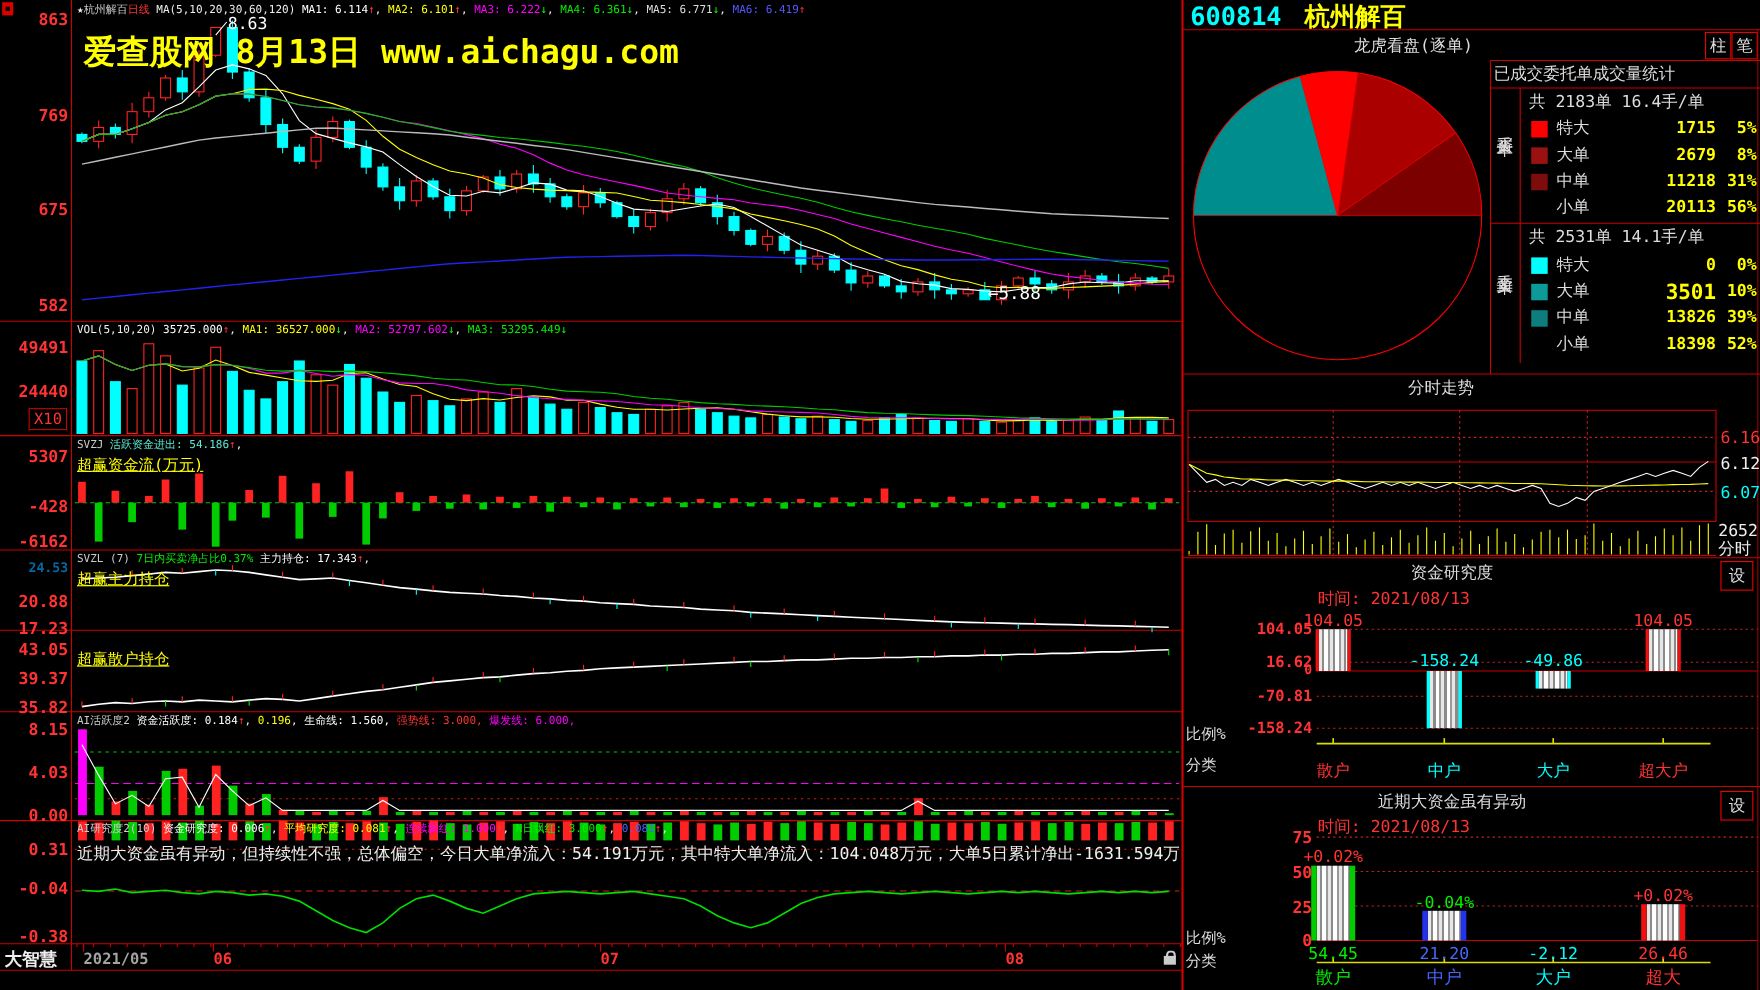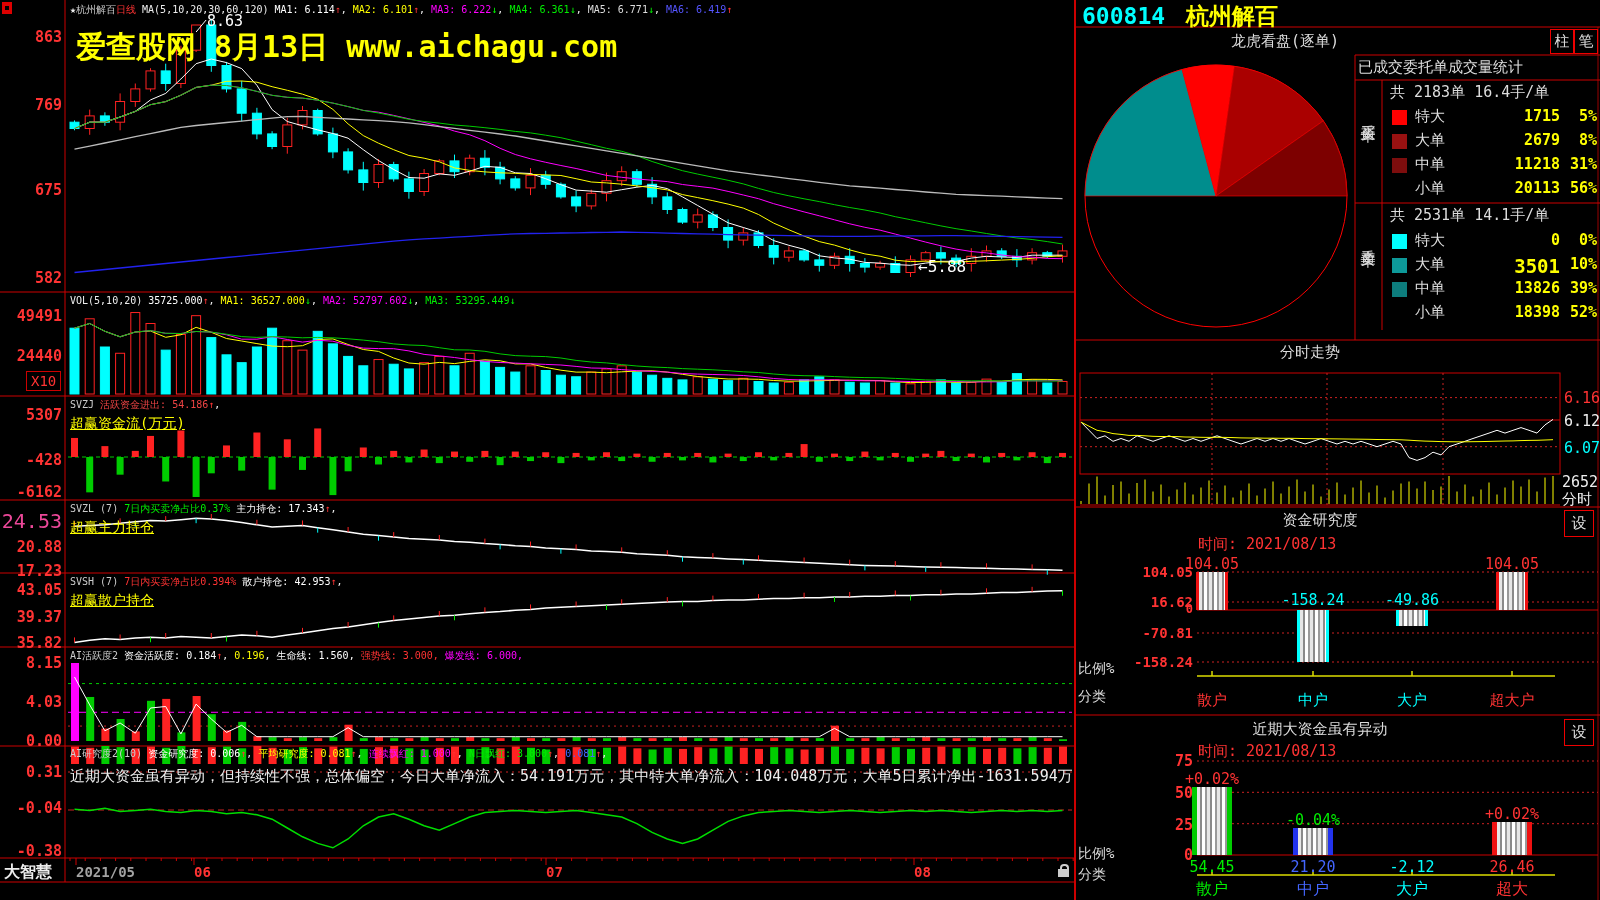--- a/index.html
+++ b/index.html
@@ -692,32 +692,31 @@
       <line x1="1313" y1="875" x2="1313" y2="870" stroke="#dddd00" stroke-width="1.5"></line>
       <line x1="1412" y1="875" x2="1412" y2="870" stroke="#dddd00" stroke-width="1.5"></line>
       <line x1="1512" y1="875" x2="1512" y2="870" stroke="#dddd00" stroke-width="1.5"></line>
     </svg>
 
   <div id="app-icon"></div>
 
   <div class="seg" style="left:70px;top:4px;"><span style="color: rgb(238, 238, 238);">★</span><span style="color: rgb(204, 204, 204);">杭州解百</span><span style="color: rgb(255, 51, 51);">日线</span><span style="color: rgb(238, 238, 238);"> MA(5,10,20,30,60,120)  </span><span style="color: rgb(255, 255, 255);">MA1: 6.114</span><span style="color: rgb(255, 51, 51);">↑</span><span style="color: rgb(238, 238, 238);">, </span><span style="color: rgb(255, 255, 0);">MA2: 6.101</span><span style="color: rgb(255, 51, 51);">↑</span><span style="color: rgb(238, 238, 238);">, </span><span style="color: rgb(255, 0, 255);">MA3: 6.222</span><span style="color: rgb(0, 255, 0);">↓</span><span style="color: rgb(238, 238, 238);">, </span><span style="color: rgb(0, 238, 0);">MA4: 6.361</span><span style="color: rgb(0, 255, 0);">↓</span><span style="color: rgb(238, 238, 238);">, </span><span style="color: rgb(221, 221, 221);">MA5: 6.771</span><span style="color: rgb(0, 255, 0);">↓</span><span style="color: rgb(238, 238, 238);">, </span><span style="color: rgb(85, 85, 255);">MA6: 6.419</span><span style="color: rgb(255, 51, 51);">↑</span></div>
   <div class="wm" style="left:76px;top:27px;font-size:30px;">爱查股网   8月13日    www.aichagu.com</div>
   <div class="t" style="left:207px;top:13px;color:#fff;font-size:15px;">8.63</div>
-  <div class="t" style="left:898px;top:258px;color:#fff;font-size:16px;margin-left:20px;">←5.88</div>
+  <div class="t" style="left:898px;top:258px;color:#fff;font-size:16px;">←5.88</div>
 
   <div class="seg" style="left:70px;top:295px;"><span style="color: rgb(238, 238, 238);">VOL(5,10,20) </span><span style="color: rgb(255, 255, 255);">35725.000</span><span style="color: rgb(255, 51, 51);">↑</span><span style="color: rgb(238, 238, 238);">, </span><span style="color: rgb(255, 255, 0);">MA1: 36527.000</span><span style="color: rgb(0, 255, 0);">↓</span><span style="color: rgb(238, 238, 238);">, </span><span style="color: rgb(255, 0, 255);">MA2: 52797.602</span><span style="color: rgb(0, 255, 0);">↓</span><span style="color: rgb(238, 238, 238);">, </span><span style="color: rgb(0, 238, 0);">MA3: 53295.449</span><span style="color: rgb(0, 255, 0);">↓</span></div>
   <div class="t" style="left:26px;top:371px;color:#ff3333;font-size:14px;border:1px solid #cc0000;padding:1px 4px;">X10</div>
 
-  <div class="seg" style="left:70px;top:399px;"><span style="color: rgb(204, 204, 204);">SVZJ  </span><span style="color: #ef4444;">活跃资金进出: 54.186</span><span style="color: rgb(255, 51, 51);">↑</span><span style="color: rgb(238, 238, 238);">,</span></div>
+  <div class="seg" style="left:70px;top:399px;"><span style="color: rgb(204, 204, 204);">SVZJ  </span><span style="color: #5eead4;">活跃资金进出: 54.186</span><span style="color: rgb(255, 51, 51);">↑</span><span style="color: rgb(238, 238, 238);">,</span></div>
   <div class="t underline" style="left:70px;top:415px;color:#ffff00;font-size:14px;">超赢资金流(万元)</div>
 
   <div class="seg" style="left:70px;top:503px;"><span style="color: rgb(204, 204, 204);">SVZL (7) </span><span style="color: rgb(0, 238, 0);">7日内买卖净占比0.37%</span><span style="color: rgb(255, 255, 255);"> 主力持仓: 17.343</span><span style="color: rgb(255, 51, 51);">↑</span><span style="color: rgb(238, 238, 238);">,</span></div>
   <div class="t underline" style="left:70px;top:519px;color:#ffff00;font-size:14px;">超赢主力持仓</div>
 
-  <div class="seg" style="left:70px;top:576px;"><span style="color: rgb(204, 204, 204);">SVSH (7) </span><span style="color: rgb(255, 51, 51);">7日内买卖净占比0.394%</span><span style="color: rgb(255, 255, 255);"> 散户持仓: 42.953</span><span style="color: rgb(255, 51, 51);">↑</span><span style="color: rgb(238, 238, 238);">,</span></div>
   <div class="t underline" style="left:70px;top:592px;color:#ffff00;font-size:14px;">超赢散户持仓</div>
 
   <div class="seg" style="left:70px;top:650px;"><span style="color: rgb(204, 204, 204);">AI活跃度2 </span><span style="color: rgb(255, 255, 255);">资金活跃度: 0.184</span><span style="color: rgb(255, 51, 51);">↑</span><span style="color: rgb(238, 238, 238);">, </span><span style="color: rgb(255, 255, 0);">0.196</span><span style="color: rgb(238, 238, 238);">, </span><span style="color: rgb(255, 255, 255);">生命线: 1.560, </span><span style="color: rgb(255, 51, 51);">强势线: 3.000, </span><span style="color: rgb(255, 0, 255);">爆发线: 6.000,</span></div>
   <div class="seg" style="left:70px;top:748px;"><span style="color: rgb(204, 204, 204);">AI研究度2(10)  </span><span style="color: rgb(255, 255, 255);">资金研究度: 0.006</span><span style="color: rgb(255, 51, 51);">↑</span><span style="color: rgb(238, 238, 238);">, </span><span style="color: rgb(255, 255, 0);">平均研究度: 0.081</span><span style="color: rgb(255, 51, 51);">↑</span><span style="color: rgb(238, 238, 238);">, </span><span style="color: rgb(255, 0, 255);">连续飘红: 1.000</span><span style="color: rgb(255, 51, 51);">↑</span><span style="color: rgb(238, 238, 238);">, </span><span style="color: rgb(0, 238, 0);">N日飘红: 3.000</span><span style="color: rgb(255, 51, 51);">↑</span><span style="color: rgb(238, 238, 238);">, </span><span style="color: rgb(68, 102, 255);">0.081</span><span style="color: rgb(255, 51, 51);">↑</span><span style="color: rgb(238, 238, 238);">,</span></div>
   <div class="t" style="left:70px;top:768px;color:#eeeeee;font-size:15px;width:1002px;overflow:hidden;">近期大资金虽有异动，但持续性不强，总体偏空，今日大单净流入：54.191万元，其中特大单净流入：104.048万元，大单5日累计净出-1631.594万元，当前</div>
 
   <div class="t" style="left:4px;top:863px;color:#eee;font-size:16px;font-weight:bold;">大智慧</div>
   <div id="lock-icon"></div>
 
   <div class="t" style="left:1082px;top:3px;color:#00ffff;font-size:23px;font-weight:bold;">600814</div>
@@ -743,30 +742,30 @@
   <div class="btn" style="left:1564px;top:510px;width:28px;height:25px;line-height:25px;">设</div>
   <div class="t" style="left:1198px;top:536px;color:#ff3333;font-size:15px;">时间: 2021/08/13</div>
   <div class="t" style="left:1078px;top:660px;color:#ddd;font-size:14px;">比例%</div>
   <div class="t" style="left:1078px;top:688px;color:#ddd;font-size:14px;">分类</div>
 
   <div class="t" style="left:1320px;top:721px;color:#ddd;font-size:15px;transform:translateX(-50%);">近期大资金虽有异动</div>
   <div class="btn" style="left:1564px;top:719px;width:28px;height:25px;line-height:25px;">设</div>
   <div class="t" style="left:1198px;top:743px;color:#ff3333;font-size:15px;">时间: 2021/08/13</div>
   <div class="t" style="left:1078px;top:845px;color:#ddd;font-size:14px;">比例%</div>
   <div class="t" style="left:1078px;top:866px;color:#ddd;font-size:14px;">分类</div>
-<div class="t" style="top: 10px; right: 1538px; color: rgb(255, 51, 51); font-size: 15px; font-weight: bold; margin-top: 19px;">863</div>
+<div class="t" style="top: 10px; right: 1538px; color: rgb(255, 51, 51); font-size: 15px; font-weight: bold;">863</div>
     <div class="t" style="top: 97px; right: 1538px; color: rgb(255, 51, 51); font-size: 15px; font-weight: bold;">769</div>
     <div class="t" style="top: 182px; right: 1538px; color: rgb(255, 51, 51); font-size: 15px; font-weight: bold;">675</div>
     <div class="t" style="top: 270px; right: 1538px; color: rgb(255, 51, 51); font-size: 15px; font-weight: bold; text-align: center;">582</div>
     <div class="t" style="top: 308px; right: 1538px; color: rgb(255, 51, 51); font-size: 15px; font-weight: bold;">49491</div>
     <div class="t" style="top: 348px; right: 1538px; color: rgb(255, 51, 51); font-size: 15px; font-weight: bold;">24440</div>
     <div class="t" style="top: 407px; right: 1538px; color: rgb(255, 51, 51); font-size: 15px; font-weight: bold;">5307</div>
     <div class="t" style="top: 452px; right: 1538px; color: rgb(255, 51, 51); font-size: 15px; font-weight: bold;">-428</div>
     <div class="t" style="top: 484px; right: 1538px; color: rgb(255, 51, 51); font-size: 15px; font-weight: bold;">-6162</div>
-    <div class="t" style="top: 510px; right: 1538px; color: #ec4899; font-size: 20px; font-weight: normal;">24.53</div>
+    <div class="t" style="top: 510px; right: 1538px; color: #0369a1; font-size: 12px; font-weight: bold;">24.53</div>
     <div class="t" style="top: 539px; right: 1538px; color: rgb(255, 51, 51); font-size: 15px; font-weight: bold;">20.88</div>
     <div class="t" style="top: 563px; right: 1538px; color: rgb(255, 51, 51); font-size: 15px; font-weight: bold;">17.23</div>
     <div class="t" style="top: 582px; right: 1538px; color: rgb(255, 51, 51); font-size: 15px; font-weight: bold;">43.05</div>
     <div class="t" style="top: 609px; right: 1538px; color: rgb(255, 51, 51); font-size: 15px; font-weight: bold;">39.37</div>
     <div class="t" style="top: 635px; right: 1538px; color: rgb(255, 51, 51); font-size: 15px; font-weight: bold;">35.82</div>
     <div class="t" style="top: 655px; right: 1538px; color: rgb(255, 51, 51); font-size: 15px; font-weight: bold;">8.15</div>
     <div class="t" style="top: 694px; right: 1538px; color: rgb(255, 51, 51); font-size: 15px; font-weight: bold;">4.03</div>
     <div class="t" style="top: 733px; right: 1538px; color: rgb(255, 51, 51); font-size: 15px; font-weight: bold;">0.00</div>
     <div class="t" style="top: 764px; right: 1538px; color: rgb(255, 51, 51); font-size: 15px; font-weight: bold;">0.31</div>
     <div class="t" style="top: 800px; right: 1538px; color: rgb(255, 51, 51); font-size: 15px; font-weight: bold;">-0.04</div>

